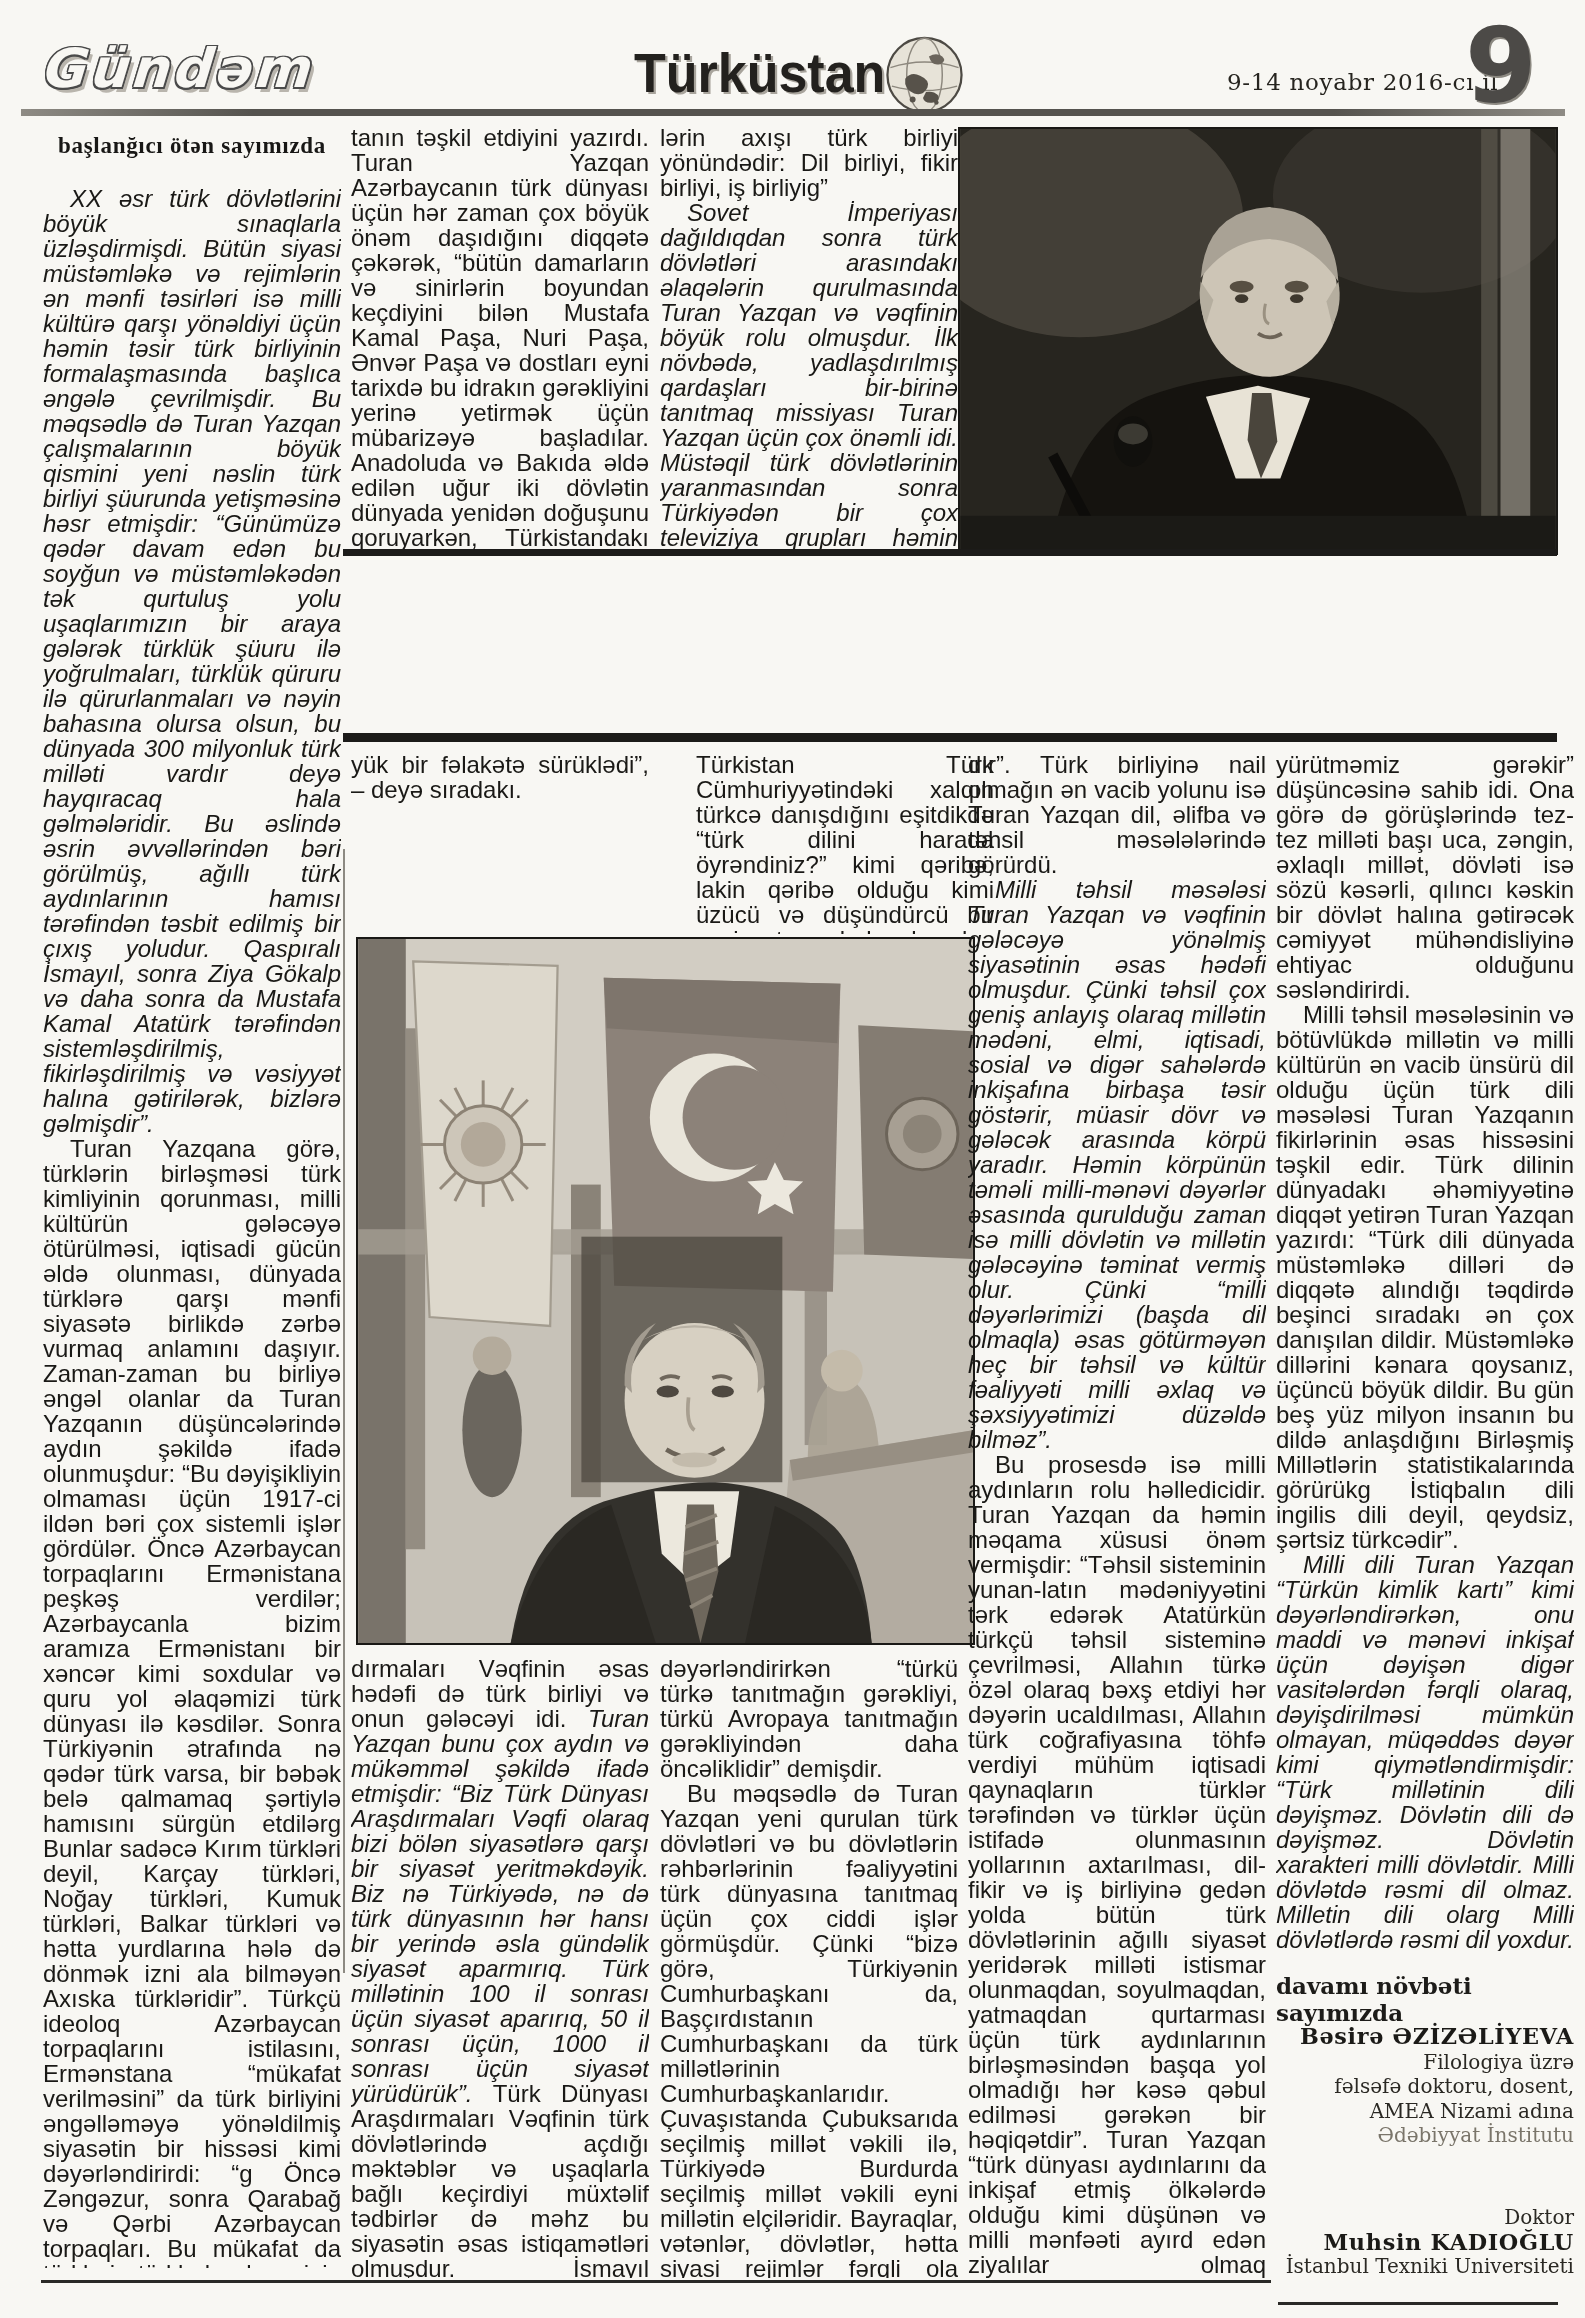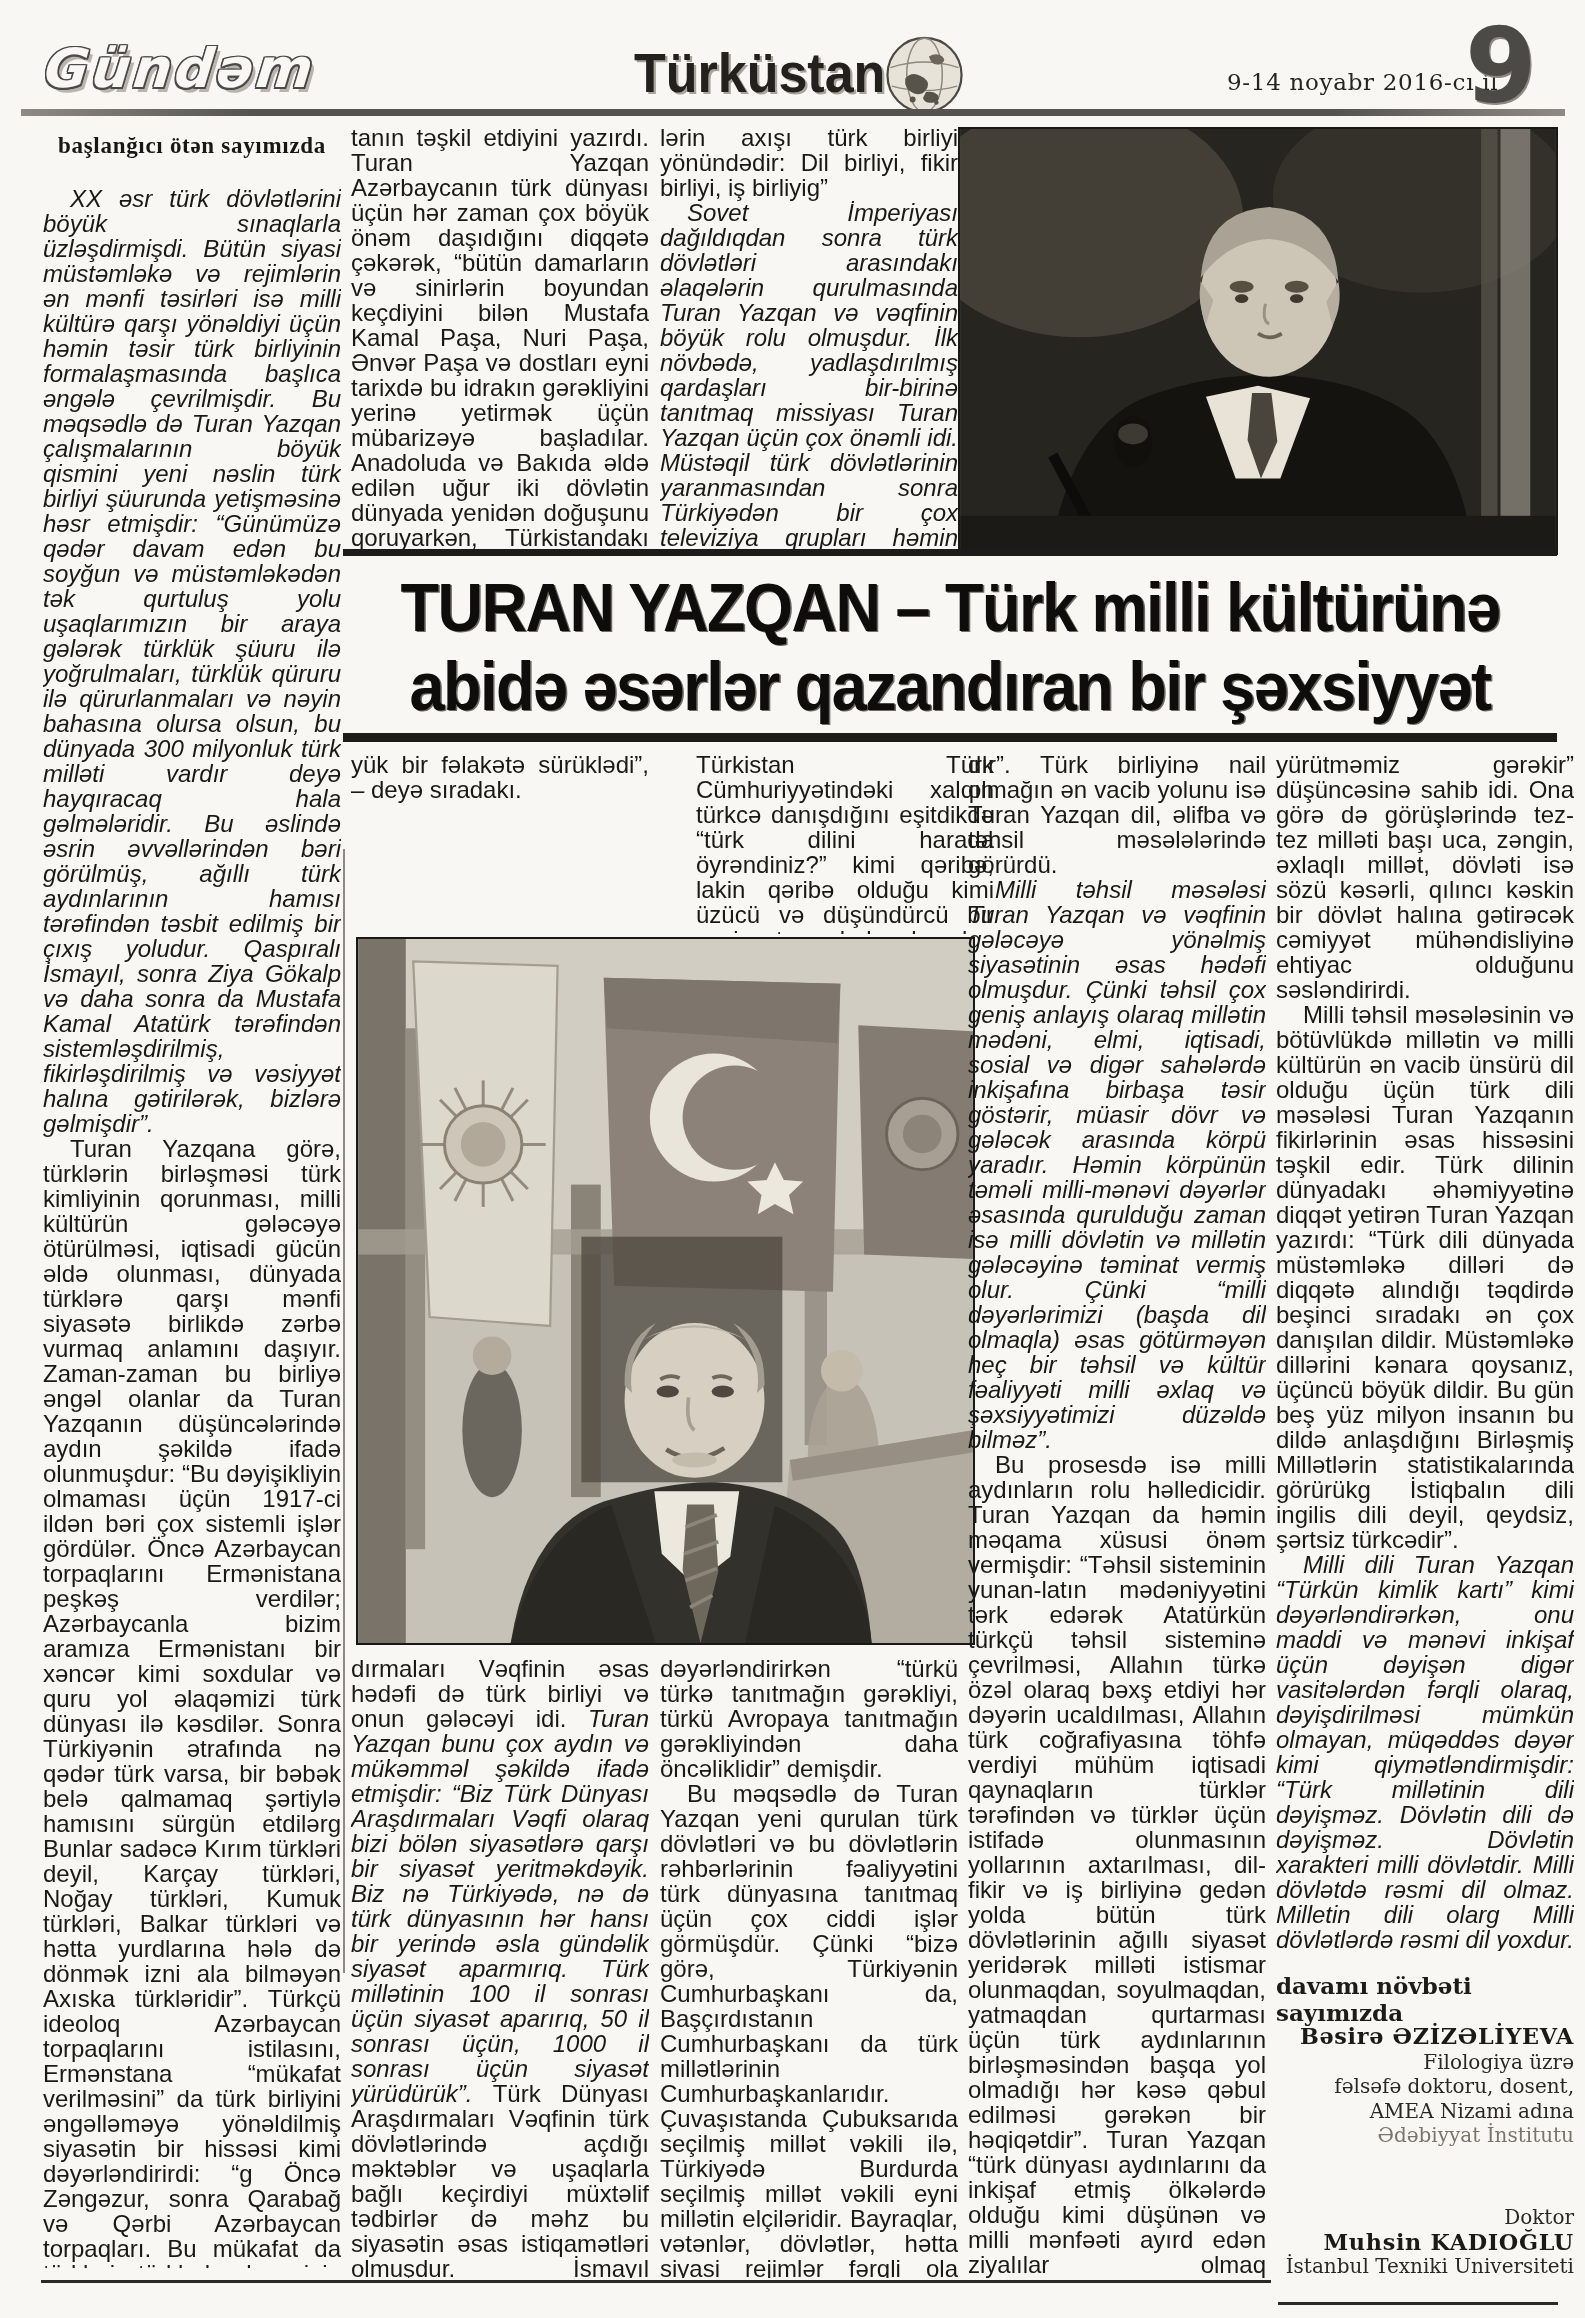--- a/index.html
+++ b/index.html
@@ -150,24 +150,20 @@
       <path d="M410 235 Q405 258 415 262" stroke="#9a9181" stroke-width="4" fill="none"></path>
 
       <rect x="150" y="430" width="14" height="140" fill="#0d0c0a" transform="rotate(-28 157 500)"></rect>
       <ellipse cx="232" cy="420" rx="26" ry="34" fill="#11100d"></ellipse>
       <ellipse cx="232" cy="410" rx="20" ry="14" fill="#3c3a33"></ellipse>
       <rect x="0" y="520" width="800" height="50" fill="#1b1a16"></rect>
     </svg>
   </div>
 
   <div class="rule headline-top-rule"></div>
-  <div class="headline">
-    <div class="hl">TURAN YAZQAN – Türk milli kültürünə</div>
-    <div class="hl">abidə əsərlər qazandıran bir şəxsiyyət</div>
-  </div>
   <div class="rule headline-bottom-rule"></div>
 
   <div id="col2mid" class="coltext"><span class="para r">yük bir fəlakətə sürüklədi”, – deyə sıradakı.</span><br></div>
   <div id="col3mid" class="coltext"><span class="para r">Türkistan Türk Cümhuriyyətindəki xalqın türkcə danışdığını eşitdikdə “türk dilini harada öyrəndiniz?” kimi qəribə, lakin qəribə olduğu kimi üzücü və düşündürcü bir vəziyyətə səbəb olmuşlar. Turan Yazqan bu dövrü</span></div>
 
   <div id="photo2" class="photo">
     <svg width="615" height="704" viewBox="0 0 826 946">
       <rect width="826" height="946" fill="#c7c2b8"></rect>
       <rect x="0" y="0" width="826" height="420" fill="#d2cdc3"></rect>
 

